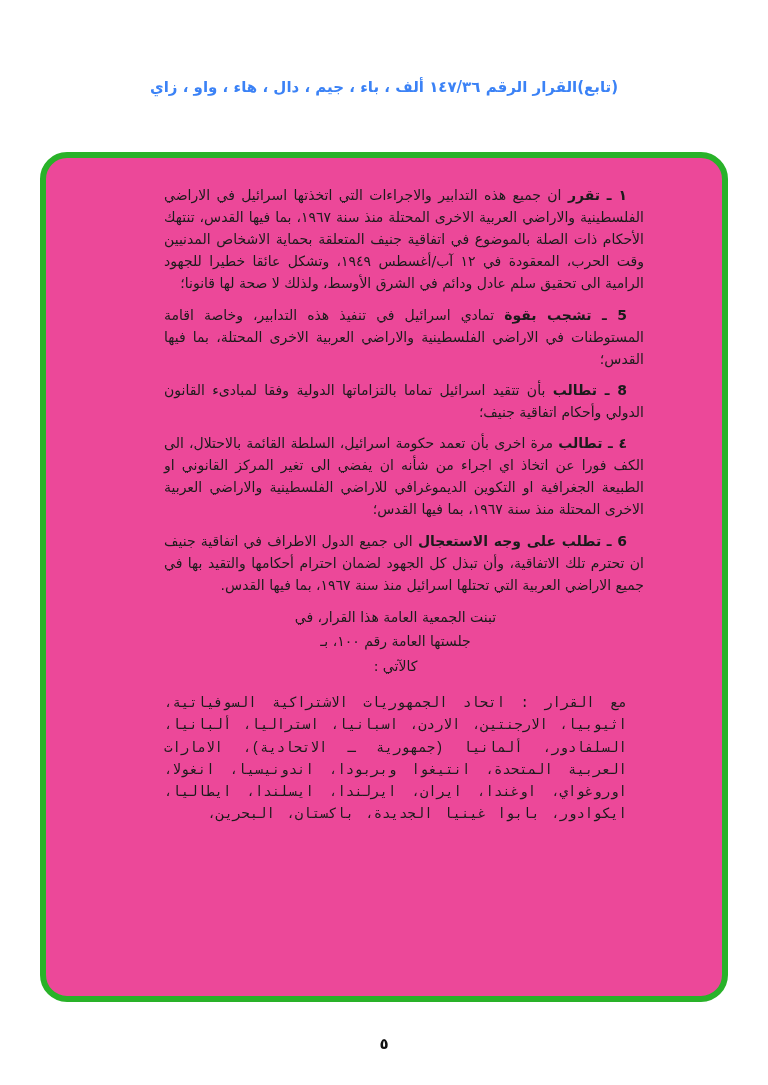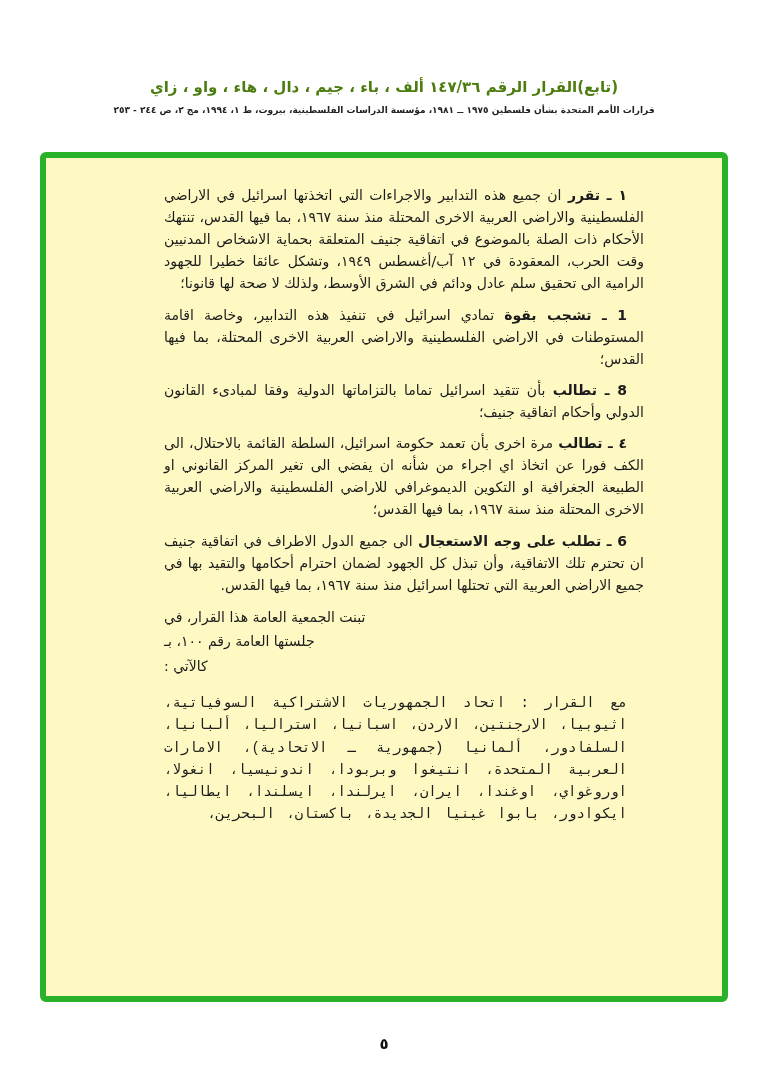--- a/index.html
+++ b/index.html
@@ -13,56 +13,56 @@
   }
   .header {
     position: absolute;
     top: 78px; left: 0; width: 100%;
     text-align: center;
     direction: rtl;
   }
   .doc-title {
     font-size: 15px;
     font-weight: bold;
-    color: #4d7c0f;
+    color: #3b82f6;
   }
   .doc-source {
     font-size: 9px;
     font-weight: bold;
     margin-top: 9px;
     color: #222;
     letter-spacing: 0.2px;
   }
   .frame {
     position: absolute;
     top: 152px; left: 40px;
     width: 676px; height: 838px;
     border: 6px solid #29b229;
-    border-radius: 6px;
-    background: #fef9c3;
+    border-radius: 27px;
+    background: #ec4899;
     box-sizing: content-box;
   }
   .content {
     position: absolute;
     top: 26px; left: 118px; right: 78px;
     direction: rtl;
     text-align: justify;
     font-size: 14px;
     line-height: 1.58;
     color: #1b1b1b;
   }
   .para {
     margin: 0 0 9px 0;
     text-indent: 17px;
   }
   .lead { font-weight: bold; }
   .vote {
     margin-top: 4px;
     padding-right: 17px;
-    text-align: left;
+    text-align: center;
     line-height: 1.75;
   }
   .countries {
     margin: 14px 0 0 0;
     padding-right: 17px;
     text-indent: 0;
     word-spacing: 3px;
     font-family: Liberation Mono, monospace;
   }
   .page-num {
@@ -74,28 +74,27 @@
     color: #111;
   }
 </style>
 </head>
 <body>
 
 <div class="page">
 
   <div class="header">
     <div class="doc-title">(تابع)القرار الرقم ١٤٧/٣٦ ألف ، باء ، جيم ، دال ، هاء ، واو ، زاي</div>
-    <div class="doc-source">قرارات الأمم المتحدة بشأن فلسطين ١٩٧٥ ــ ١٩٨١، مؤسسة الدراسات الفلسطينية، بيروت، ط ١، ١٩٩٤، مج ٢، ص ٢٤٤ - ٢٥٣</div>
   </div>
 
   <div class="frame" style="border-color: rgb(41, 178, 41);">
     <div class="content">
 
       <p class="para"><b class="lead">١ ـ تقرر</b> ان جميع هذه التدابير والاجراءات التي اتخذتها اسرائيل في الاراضي الفلسطينية والاراضي العربية الاخرى المحتلة منذ سنة ١٩٦٧، بما فيها القدس، تنتهك الأحكام ذات الصلة بالموضوع في اتفاقية جنيف المتعلقة بحماية الاشخاص المدنيين وقت الحرب، المعقودة في ١٢ آب/أغسطس ١٩٤٩، وتشكل عائقا خطيرا للجهود الرامية الى تحقيق سلم عادل ودائم في الشرق الأوسط، ولذلك لا صحة لها قانونا؛</p>
-        <p class="para"><b class="lead">1 ـ تشجب بقوة</b> تمادي اسرائيل في تنفيذ هذه التدابير، وخاصة اقامة المستوطنات في الاراضي الفلسطينية والاراضي العربية الاخرى المحتلة، بما فيها القدس؛</p>
+        <p class="para"><b class="lead">5 ـ تشجب بقوة</b> تمادي اسرائيل في تنفيذ هذه التدابير، وخاصة اقامة المستوطنات في الاراضي الفلسطينية والاراضي العربية الاخرى المحتلة، بما فيها القدس؛</p>
         <p class="para"><b class="lead">8 ـ تطالب</b> بأن تتقيد اسرائيل تماما بالتزاماتها الدولية وفقا لمبادىء القانون الدولي وأحكام اتفاقية جنيف؛</p>
         <p class="para"><b class="lead">٤ ـ تطالب</b> مرة اخرى بأن تعمد حكومة اسرائيل، السلطة القائمة بالاحتلال، الى الكف فورا عن اتخاذ اي اجراء من شأنه ان يفضي الى تغير المركز القانوني او الطبيعة الجغرافية او التكوين الديموغرافي للاراضي الفلسطينية والاراضي العربية الاخرى المحتلة منذ سنة ١٩٦٧، بما فيها القدس؛</p>
         <p class="para"><b class="lead">6 ـ تطلب على وجه الاستعجال</b> الى جميع الدول الاطراف في اتفاقية جنيف ان تحترم تلك الاتفاقية، وأن تبذل كل الجهود لضمان احترام أحكامها والتقيد بها في جميع الاراضي العربية التي تحتلها اسرائيل منذ سنة ١٩٦٧، بما فيها القدس.</p>
         <div class="vote">
           <div class="vote-line">تبنت الجمعية العامة هذا القرار، في</div>
           <div class="vote-line">جلستها العامة رقم ١٠٠، بـ</div>
           <div class="vote-line">كالآتي :</div>
         </div>
       <p class="countries"><span class="for-label">مع القرار :</span> <span>اتحاد الجمهوريات الاشتراكية السوفياتية، اثيوبيا، الارجنتين، الاردن، اسبانيا، استراليا، ألبانيا، السلفادور، ألمانيا (جمهورية ـ الاتحادية)، الامارات العربية المتحدة، انتيغوا وبربودا، اندونيسيا، انغولا، اوروغواي، اوغندا، ايران، ايرلندا، ايسلندا، ايطاليا، ايكوادور، بابوا غينيا الجديدة، باكستان، البحرين،</span></p>
     </div>

